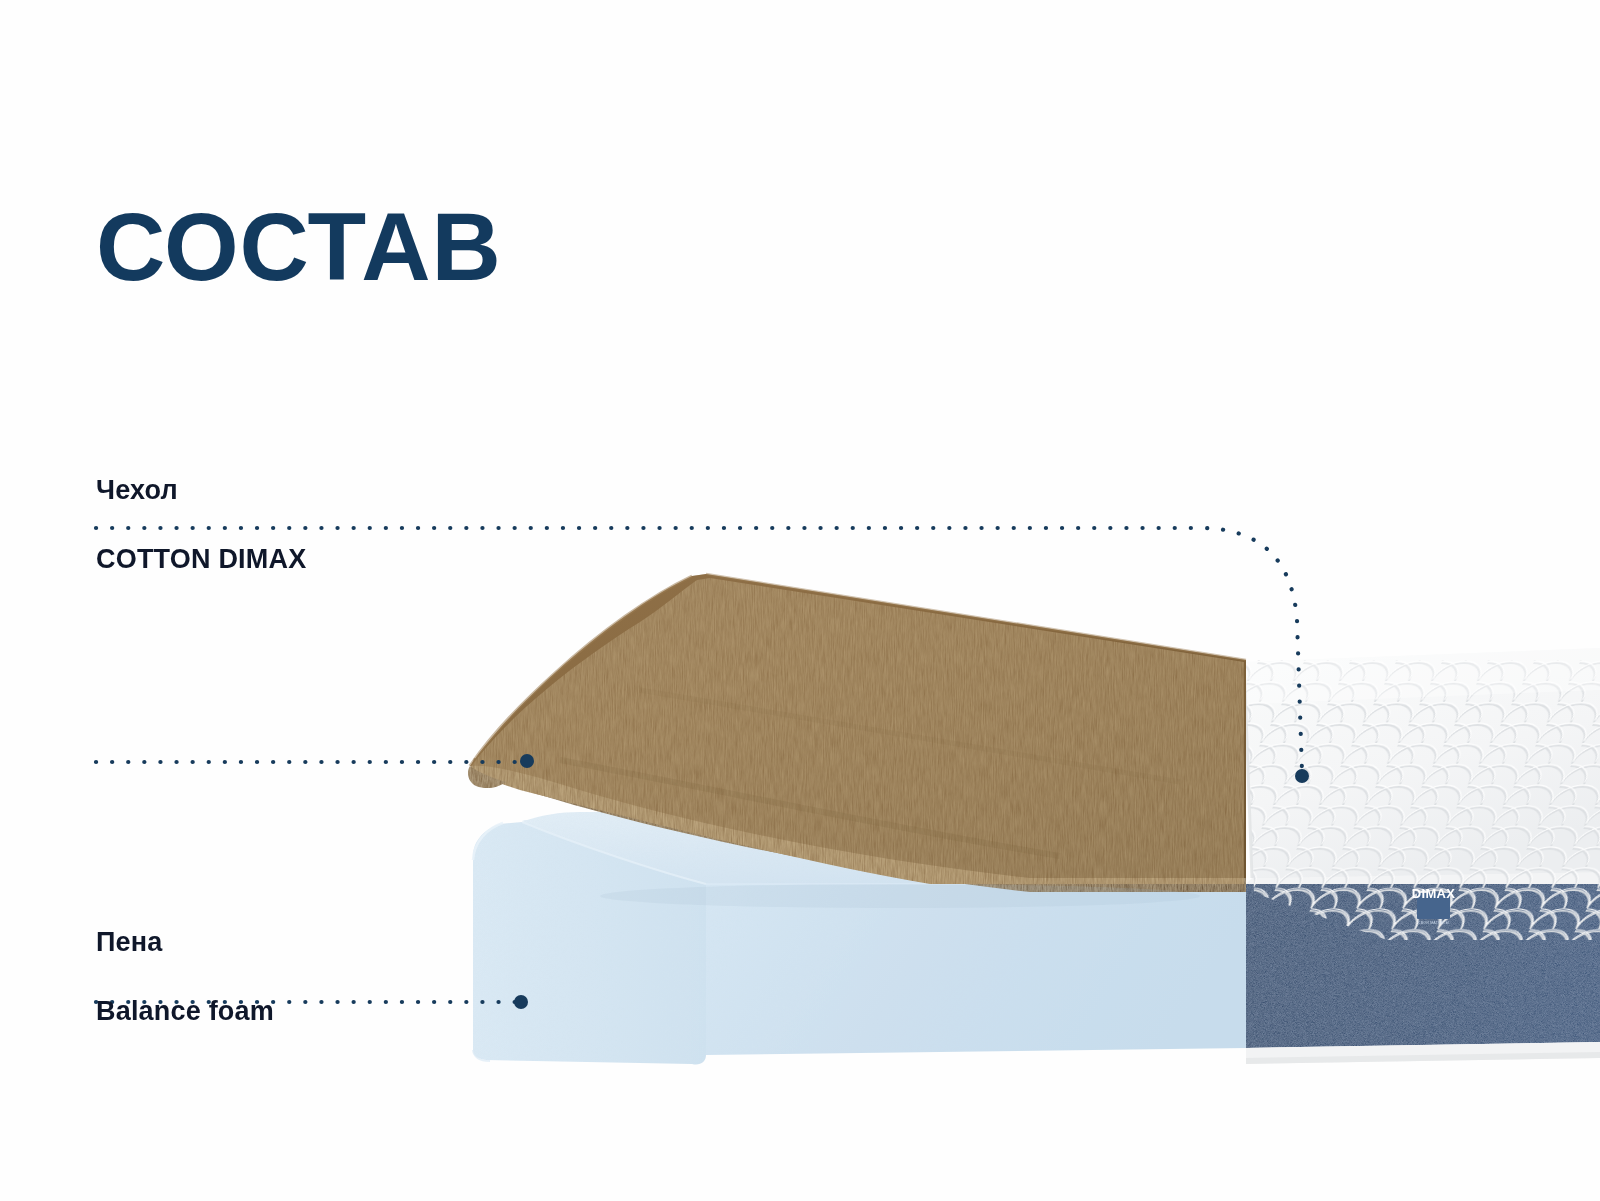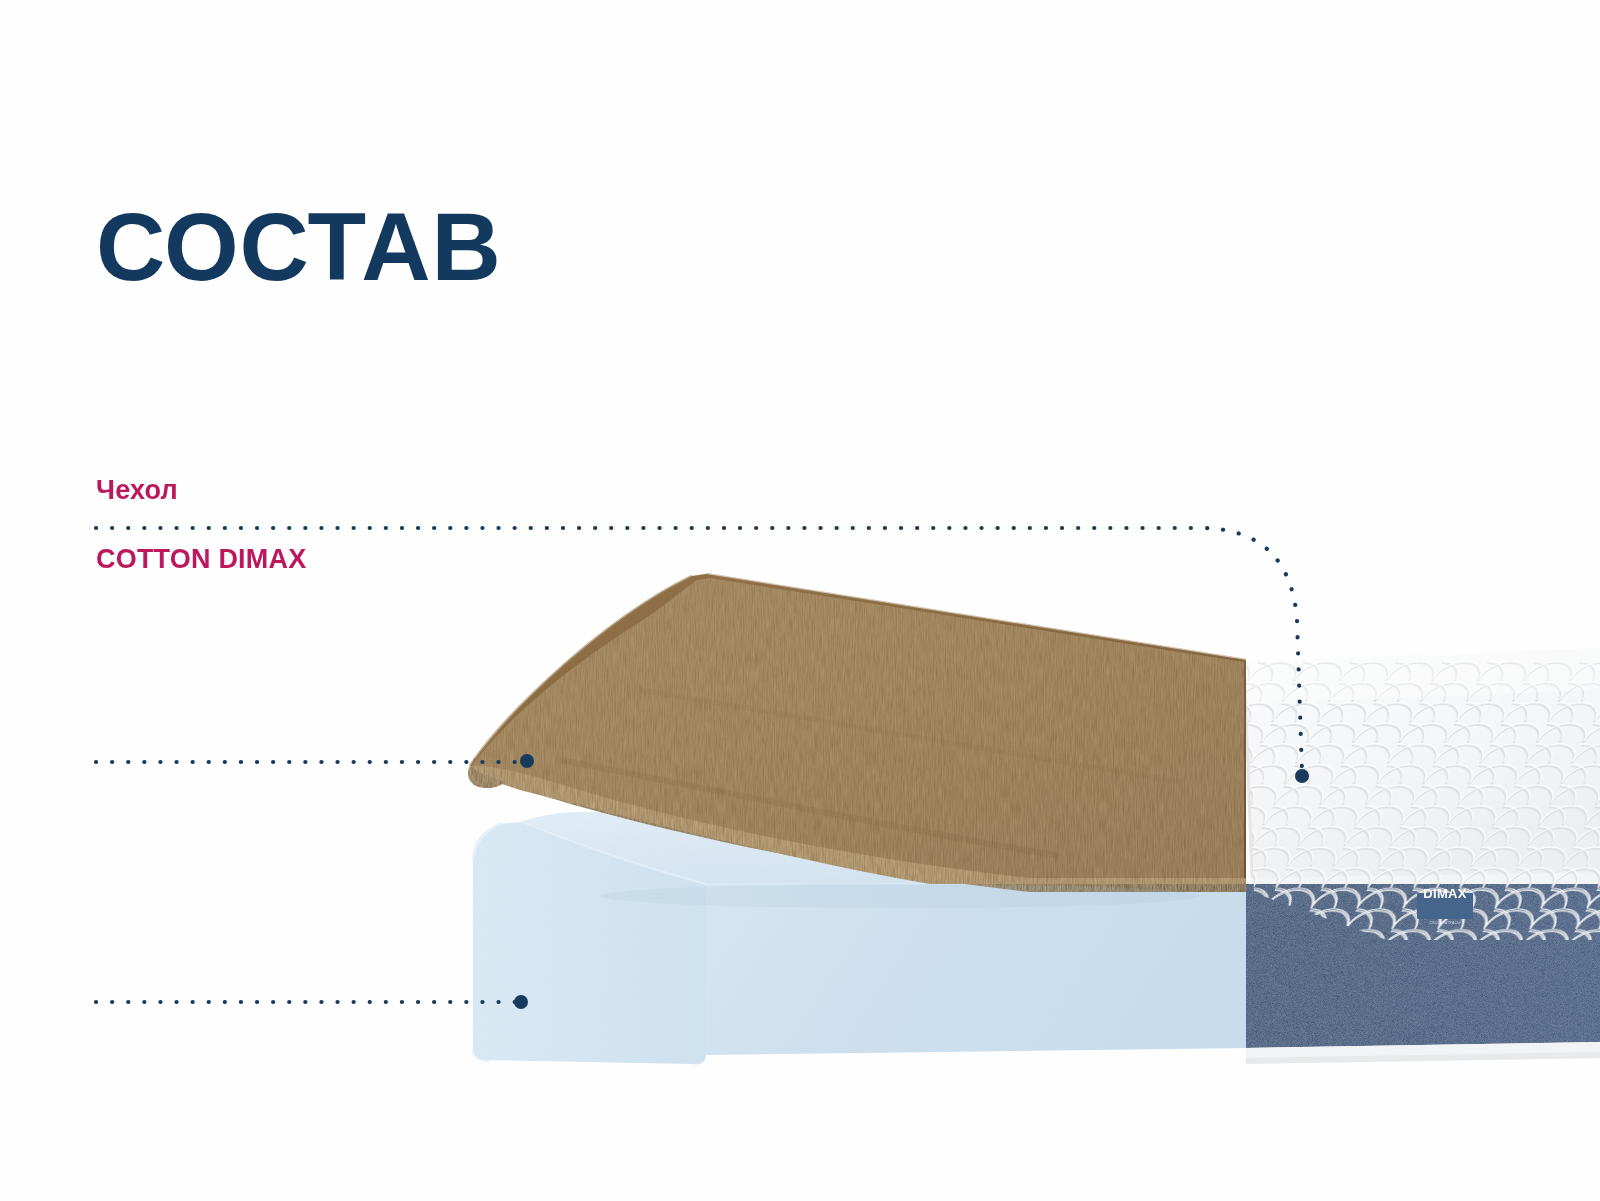--- a/index.html
+++ b/index.html
@@ -35,21 +35,21 @@
     font-weight: 700;
     letter-spacing: 1px;
     color: #133a5e;
     white-space: nowrap;
     margin-top: 16px;
   }
 
   
   .layer-label {
     position: absolute;
-    color: #be185d;
+    color: #0f172a;
     font-weight: 700;
     font-size: 27px;
     line-height: 1.29;
     letter-spacing: 0.2px;
     white-space: pre-line;
   }
   .layer-label .l1 { display: block; }
   .layer-label .l2 { display: block; }
 
   #label-cover { left: 96px; top: 438px; }
@@ -71,21 +71,21 @@
     width: 1600px;
     height: 1201px;
     pointer-events: none;
   }
 
   
   #dimax-tag {
     position: absolute;
     left: 1417px;
     top: 893px;
-    width: 56px;
+    width: 33px;
     height: 26px;
     background: #46658d;
     display: flex;
     flex-direction: column;
     align-items: center;
     justify-content: center;
     border-radius: 1px;
     gap: 20px;
   }
   #dimax-tag .brand {
@@ -336,14 +336,18 @@
     <path id="leader-path-foam" d="M 96 1002 L 515 1002" fill="none" stroke="#173b5c" stroke-width="4.2" stroke-linecap="round" stroke-dasharray="0.1 16"></path>
     <circle cx="521" cy="1002" r="7" fill="#173b5c"></circle>
   </svg>
 
   <div class="layer-label" id="label-cover">
     <span class="l1">Чехол</span>
     <span class="l2">COTTON DIMAX</span>
   </div>
 
 
+  <div class="layer-label" id="label-foam">
+    <span class="l1">Пена</span>
+    <span class="l2">Balance foam</span>
+  </div>
 
 </div>
 
 </body></html>

